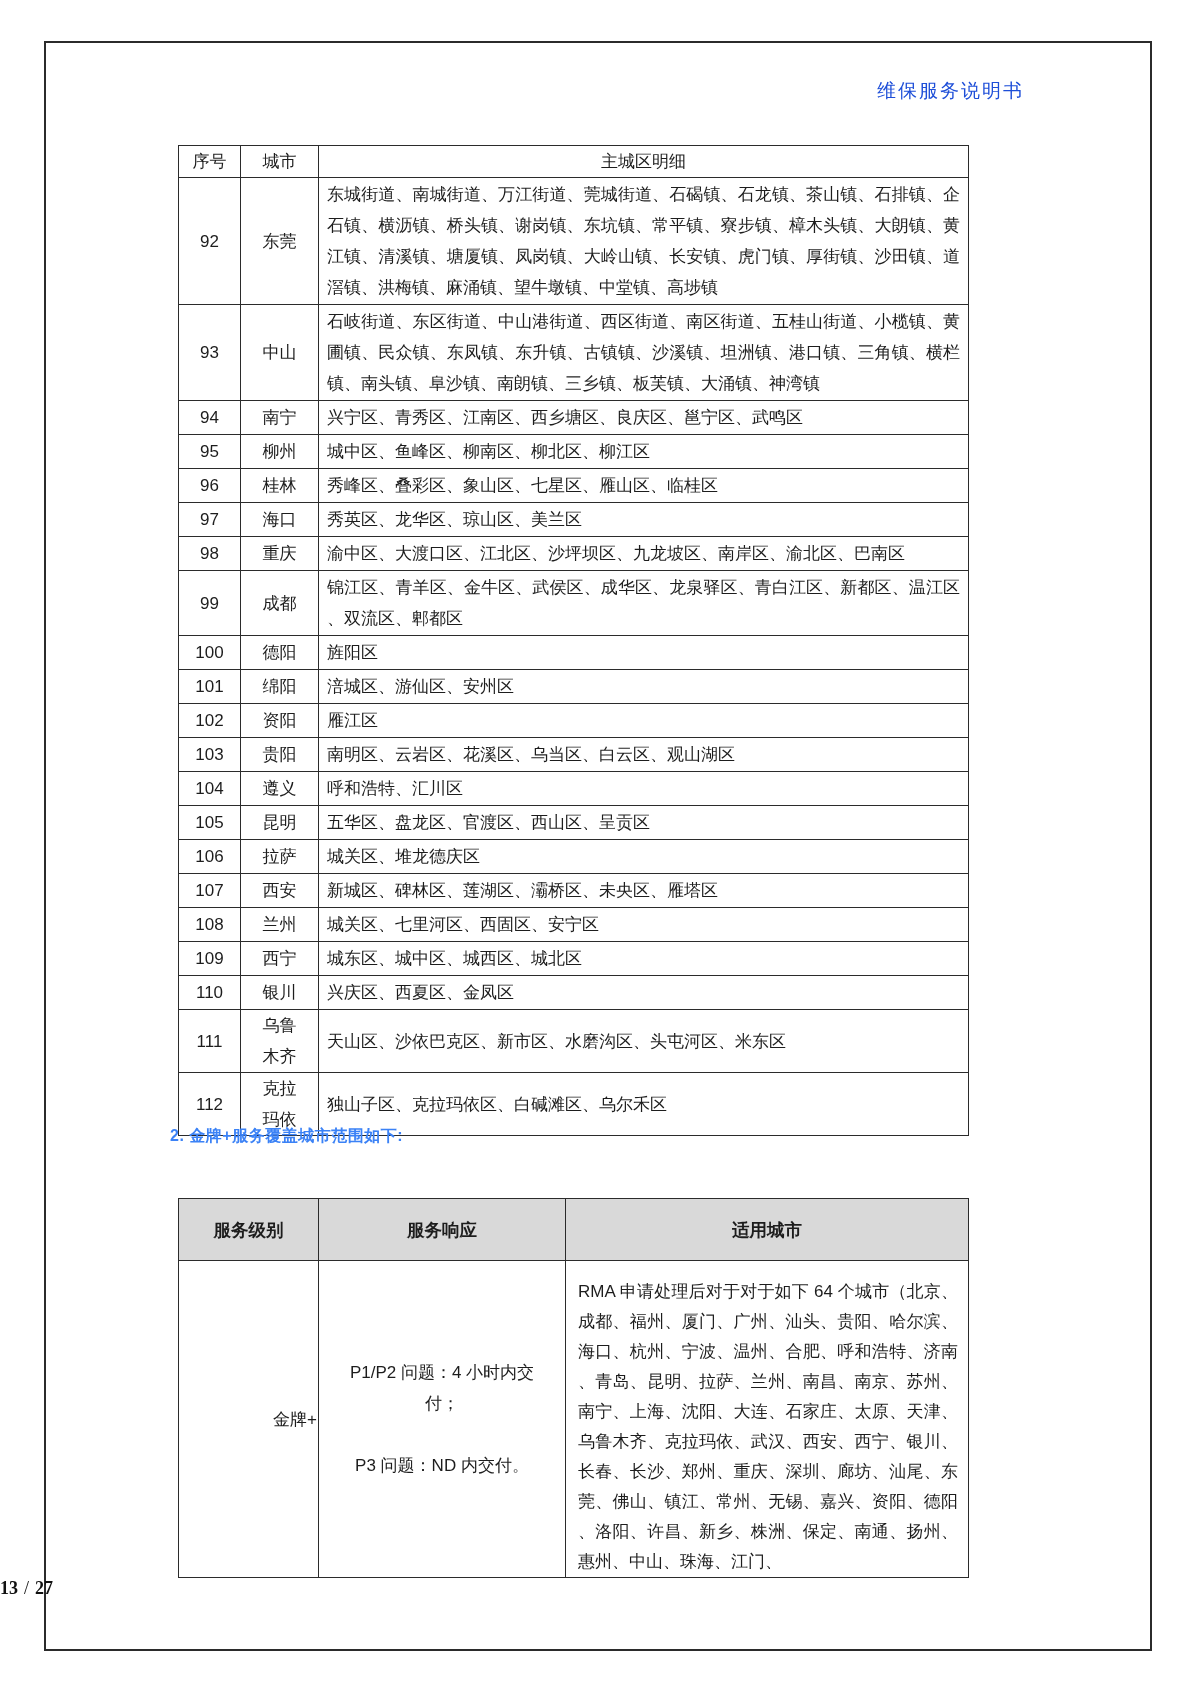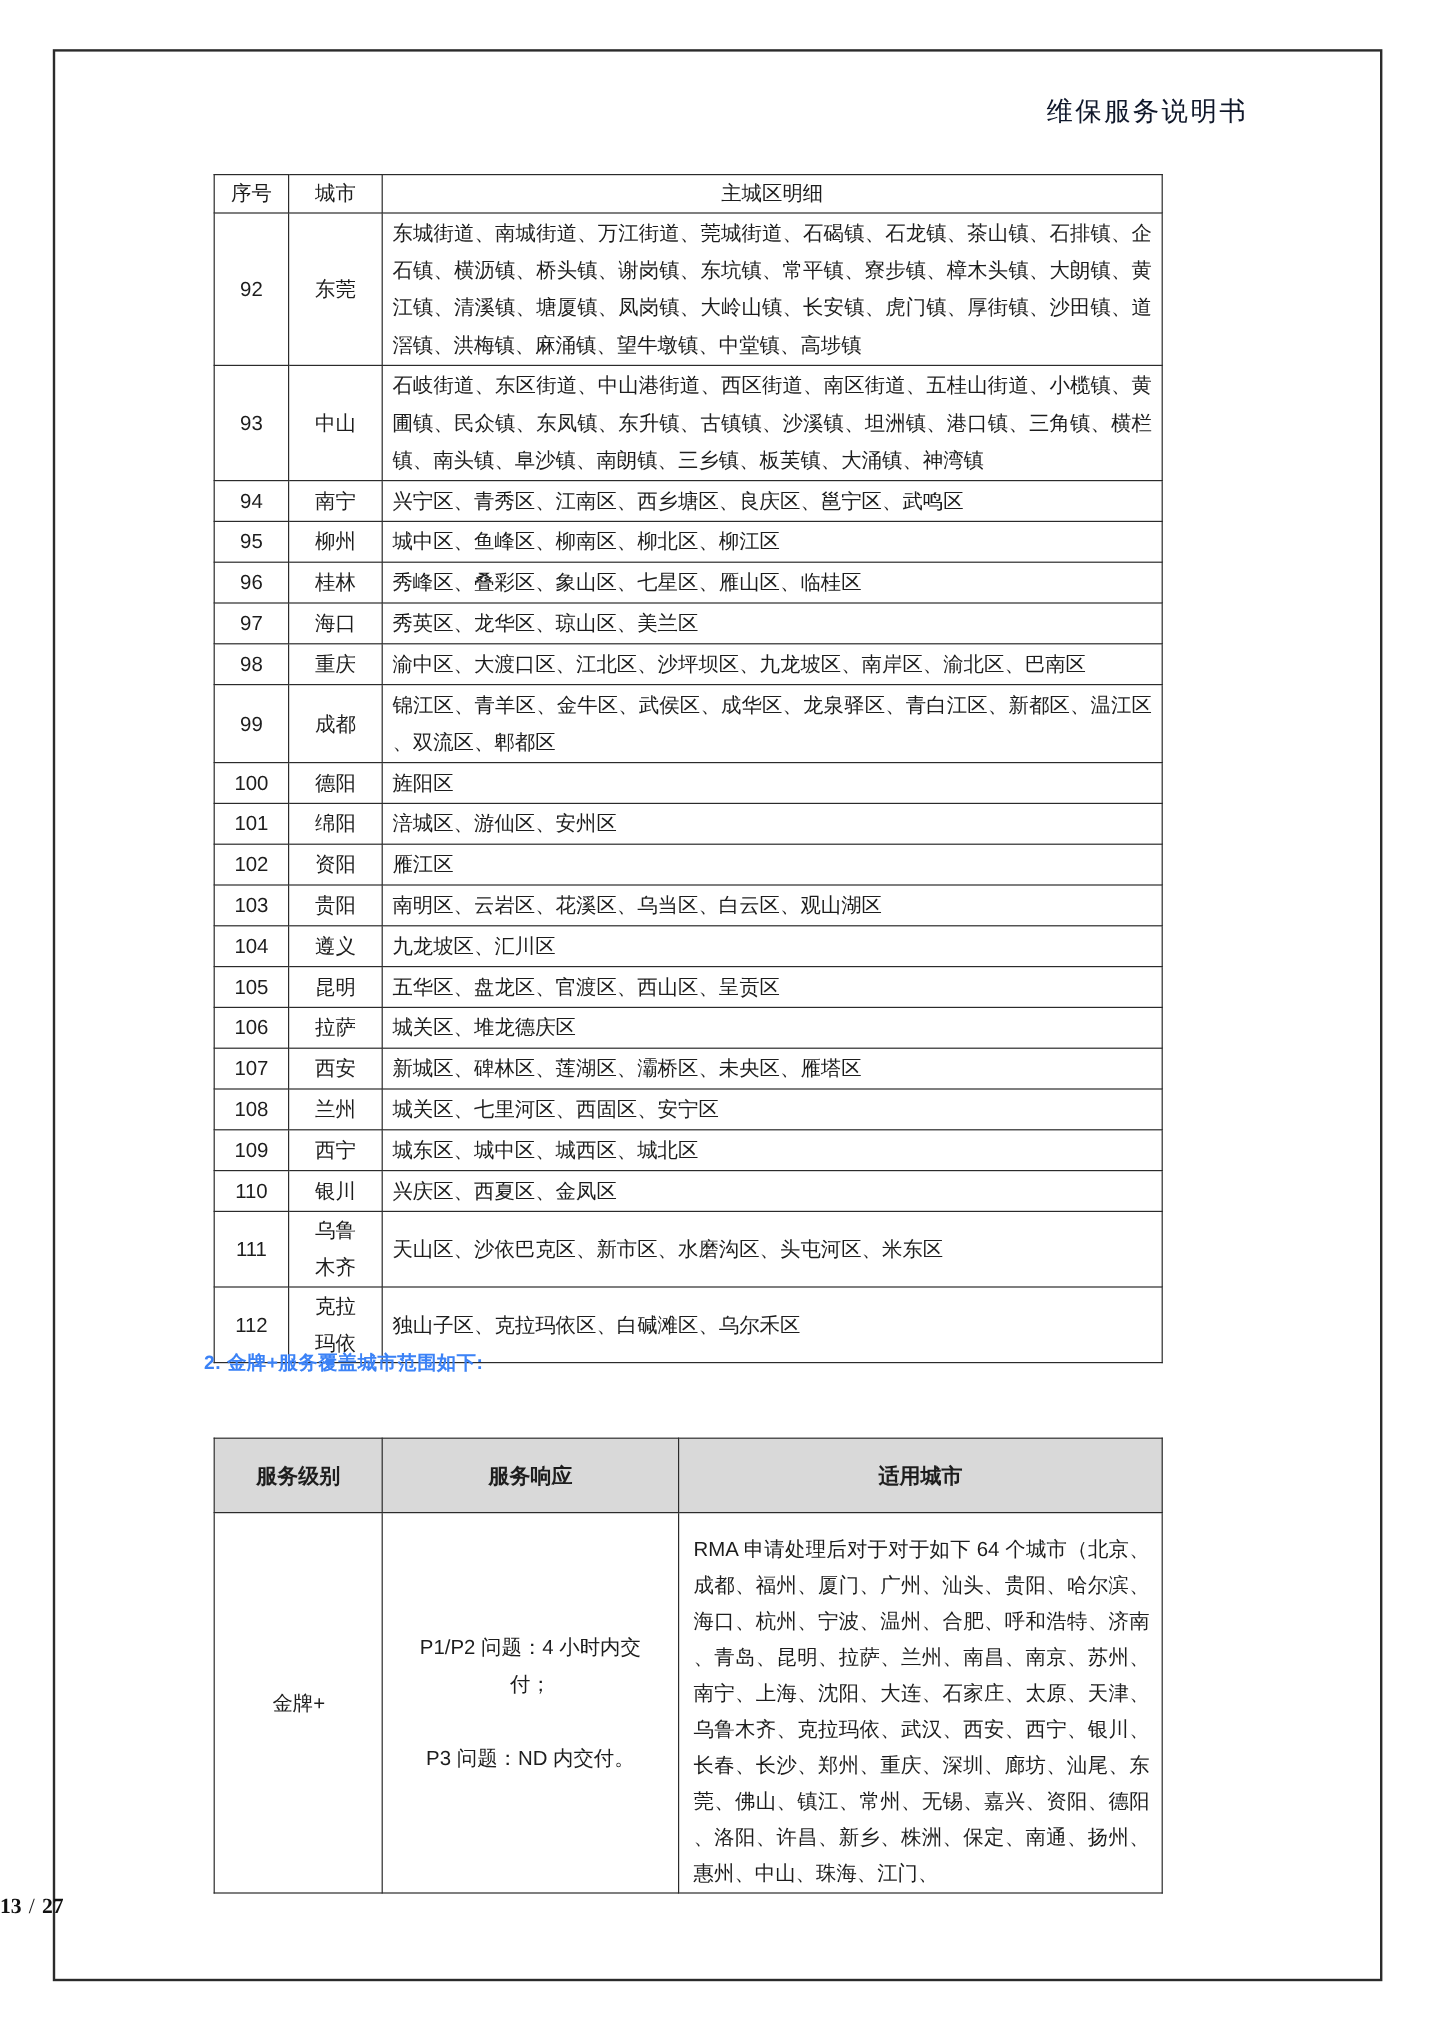--- a/index.html
+++ b/index.html
@@ -5,22 +5,22 @@
   html,body{margin:0;padding:0;}
   body{
     width:1200px;height:1698px;position:relative;background:#ffffff;
     font-family:"Liberation Sans", sans-serif;color:#1d1d1d;
   }
   .page-frame{
     position:absolute;left:44px;top:41px;width:1108px;height:1610px;
     border:2px solid #2b2b2b;box-sizing:border-box;background:#ffffff;
   }
   .doc-header{
-    position:absolute;top:78px;right:160px;
-    font-family:"Liberation Serif", serif;font-size:22px;letter-spacing:2px;color:#0f172a;
+    position:absolute;top:78px;right:176px;
+    font-family:"Liberation Serif", serif;font-size:19px;letter-spacing:2px;color:#1d4ed8;
   }
   
   table{border-collapse:collapse;table-layout:fixed;}
   .city-table{
     position:absolute;left:178px;top:145px;width:790px;
     font-size:17px;
   }
   .city-table th,.city-table td{
     border:1px solid #2b2b2b;line-height:31px;box-sizing:border-box;
   }
@@ -40,21 +40,21 @@
   .service-table{
     position:absolute;left:178px;top:1198px;width:790px;font-size:17px;
   }
   .service-table th,.service-table td{
     border:1px solid #2b2b2b;box-sizing:border-box;
   }
   .service-table th{
     background:#d9d9d9;font-weight:bold;text-align:center;height:62px;font-size:17.5px;padding:0;
   }
   .service-table td{height:295px;vertical-align:middle;}
-  .service-table .s-level{text-align:left;padding-left:48px;}
+  .service-table .s-level{text-align:right;padding-left:48px;}
   .service-table .s-response{text-align:center;line-height:31px;padding:0 14px;}
   .service-table .s-response .resp-p1{margin:0 0 31px 0;}
   .service-table .s-response .resp-p3{margin:0;}
   .service-table .s-cities{
     vertical-align:top;padding:16px 10px 0 12px;line-height:30px;
     text-align:justify;word-break:break-all;line-break:anywhere;
   }
   
   .doc-footer{
     position:absolute;left:0;top:1578px;width:100%;
@@ -153,21 +153,21 @@
 
       <tr>
         <td class="c-no">103</td>
         <td class="c-city">贵阳</td>
         <td class="c-districts">南明区、云岩区、花溪区、乌当区、白云区、观山湖区</td>
       </tr>
 
       <tr>
         <td class="c-no">104</td>
         <td class="c-city">遵义</td>
-        <td class="c-districts">九龙坡区、汇川区</td>
+        <td class="c-districts">呼和浩特、汇川区</td>
       </tr>
 
       <tr>
         <td class="c-no">105</td>
         <td class="c-city">昆明</td>
         <td class="c-districts">五华区、盘龙区、官渡区、西山区、呈贡区</td>
       </tr>
 
       <tr>
         <td class="c-no">106</td>

